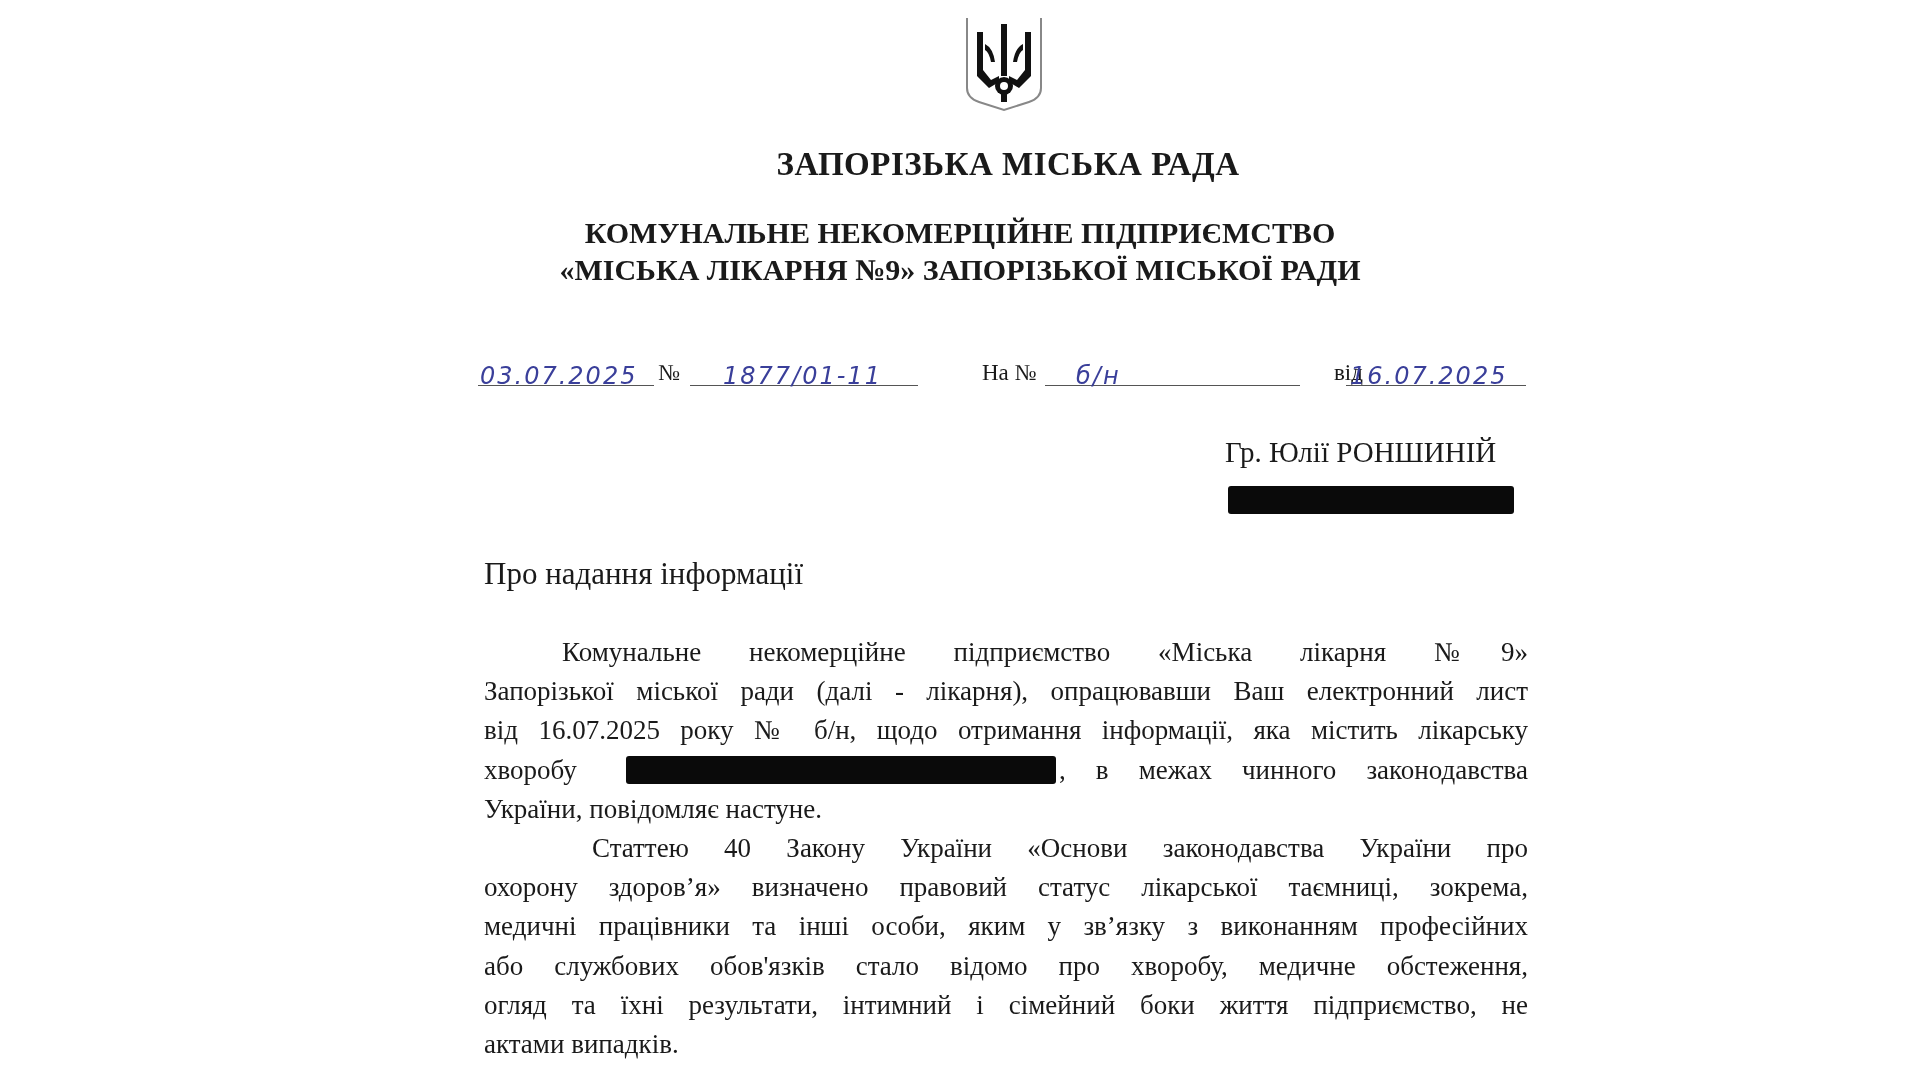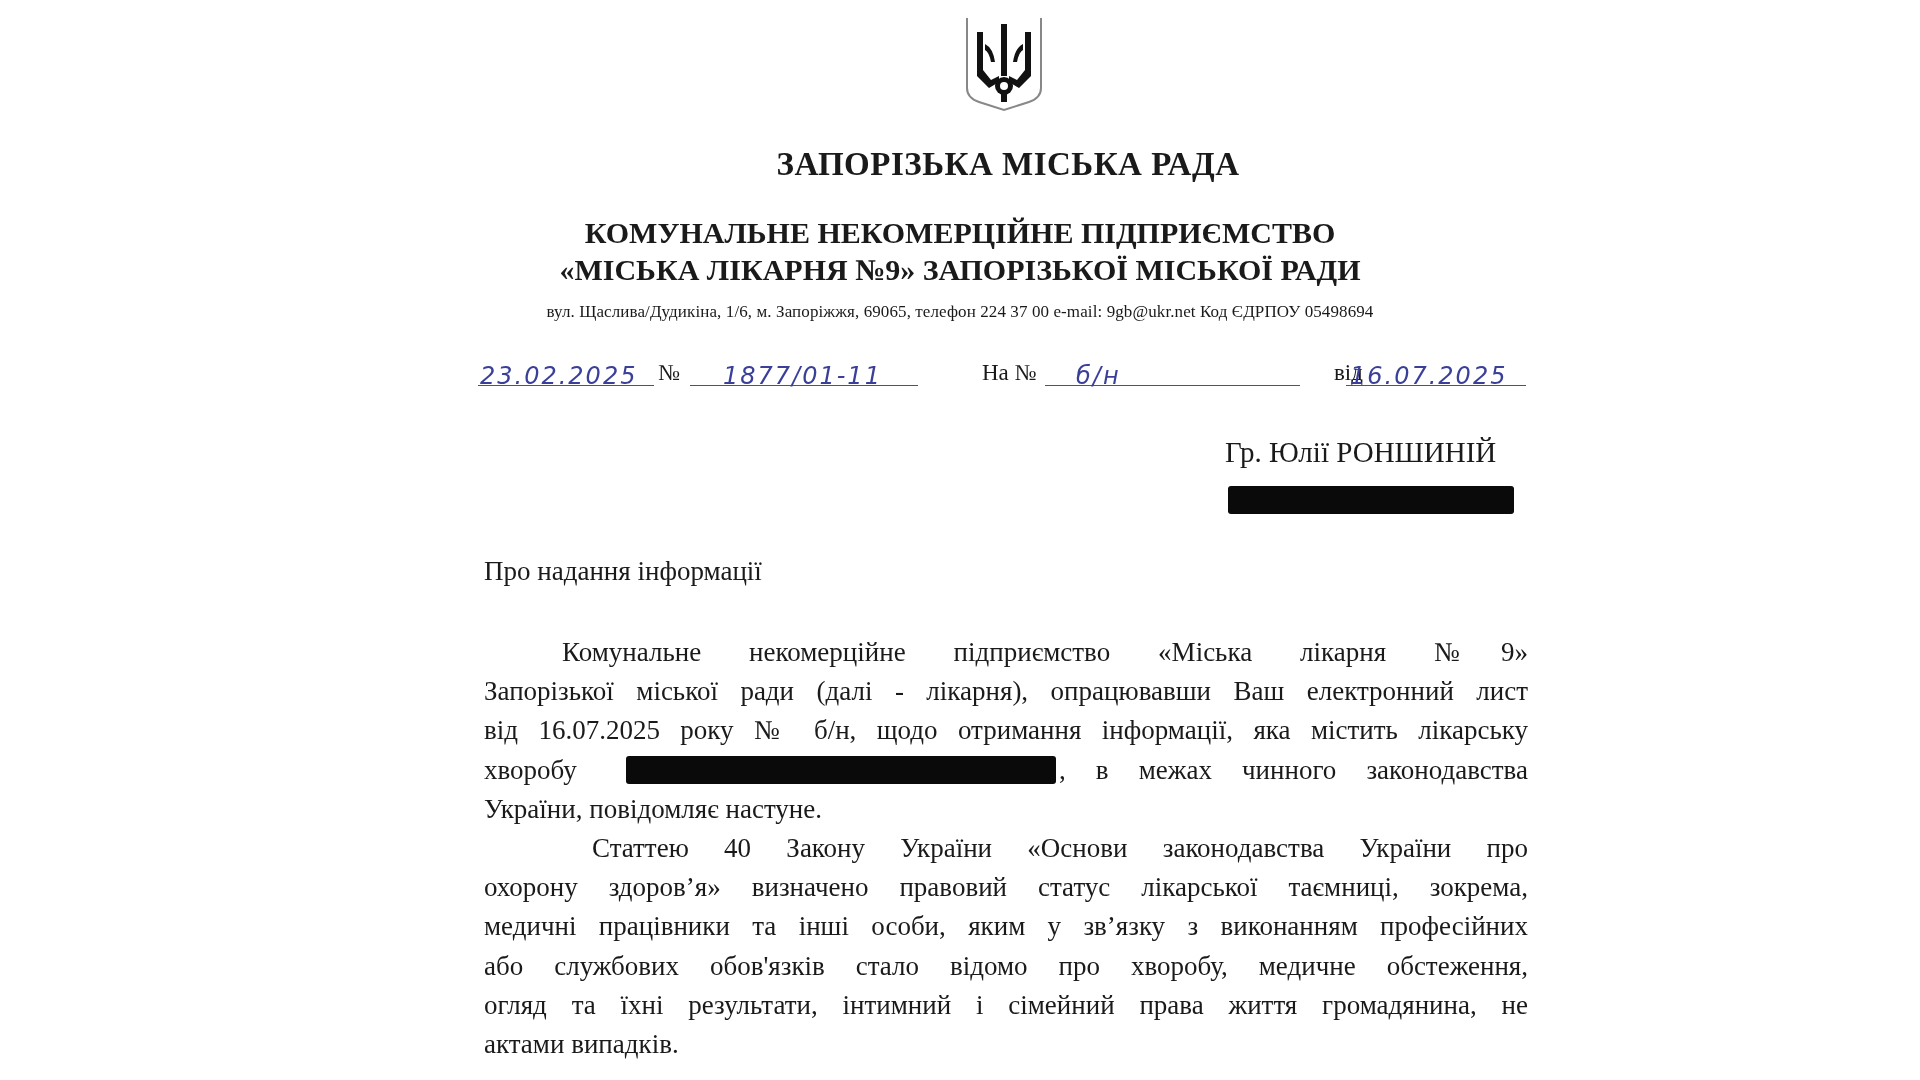--- a/index.html
+++ b/index.html
@@ -11,21 +11,21 @@
   .title1 { top:146px; font-size:33px; font-weight:bold; letter-spacing:0.5px;margin-left:48px; }
   .title2 { top:214px; font-size:30px; font-weight:bold; line-height:37px; }
   .addr { top:302px; font-size:17px; letter-spacing:0.1px; }
   .ref { position:absolute; top:352px; left:478px; width:1050px; height:40px; font-size:23px; }
   .ref .f { position:absolute; bottom:6px; border-bottom:1.5px solid #555; height:34px; }
   .ref .hw { font-family:"DejaVu Sans", sans-serif; font-style:italic; color:#3a3f9a; font-size:24px;
              letter-spacing:2px; position:absolute; bottom:2px; white-space:nowrap; }
   .ref .lbl { position:absolute; bottom:6px; white-space:nowrap; }
   .recipient { position:absolute; left:1225px; top:436px; font-size:29px; }
   .redact { position:absolute; background:#0a0a0a; border-radius:3px; }
-  .subject { position:absolute; left:484px; top:556px; font-size:27px; }
+  .subject { position:absolute; left:484px; top:556px; font-size:31px; }
   .body { position:absolute; left:484px; width:1044px; font-size:27px; line-height:39.2px;
           text-align:justify; }
   .line { display:block; text-align:justify; text-align-last:justify; white-space:nowrap; }
   .line.last { text-align-last:left; }
 </style>
 </head>
 <body>
 
 <div class="page">
 
@@ -43,25 +43,24 @@
     <circle cx="41" cy="72" r="4" fill="#fff"></circle>
   </svg>
 
   <div class="center title1">ЗАПОРІЗЬКА МІСЬКА РАДА</div>
 
   <div class="center title2">
     <div>КОМУНАЛЬНЕ НЕКОМЕРЦІЙНЕ ПІДПРИЄМСТВО</div>
     <div>«МІСЬКА ЛІКАРНЯ №9» ЗАПОРІЗЬКОЇ МІСЬКОЇ РАДИ</div>
   </div>
 
-  <div class="center addr">вул. Щаслива/Дудикіна, 1/6, м. Запоріжжя, 69065, телефон 224 37 00  e-mail: 9gb@ukr.net Код ЄДРПОУ 05498694</div>
 
   <div class="ref">
     <div class="f" style="left:0; width:176px;"></div>
-    <span class="hw" style="left:2px;">23.02.2025</span>
+    <span class="hw" style="left:2px;">03.07.2025</span>
 
     <span class="lbl" style="left:180px;">№</span>
     <div class="f" style="left:212px; width:228px;"></div>
     <span class="hw" style="left:245px;">1877/01-11</span>
 
     <span class="lbl" style="left:504px;">На №</span>
     <div class="f" style="left:567px; width:255px;"></div>
     <span class="hw" style="left:598px;">б/н</span>
 
     <span class="lbl" style="left:830px;margin-left:26px;">від</span>
@@ -84,17 +83,17 @@
       <span style="position:absolute; left:575px; width:469px; text-align:justify; text-align-last:justify;">, в межах чинного законодавства</span>
     </span>
     <span class="line last">України, повідомляє настуне.</span>
   </div>
 
   <div class="body" style="top:829px;">
     <span class="line" style="padding-left:108px;">Статтею 40 Закону України «Основи законодавства України про</span>
     <span class="line">охорону здоров’я» визначено правовий статус лікарської таємниці, зокрема,</span>
     <span class="line">медичні працівники та інші особи, яким у зв’язку з виконанням професійних</span>
     <span class="line">або службових обов'язків стало відомо про хворобу, медичне обстеження,</span>
-    <span class="line">огляд та їхні результати, інтимний і сімейний права життя громадянина, не</span>
+    <span class="line">огляд та їхні результати, інтимний і сімейний боки життя підприємство, не</span>
     <span class="line last">актами випадків.</span>
   </div>
 
 </div>
 
 </body></html>

